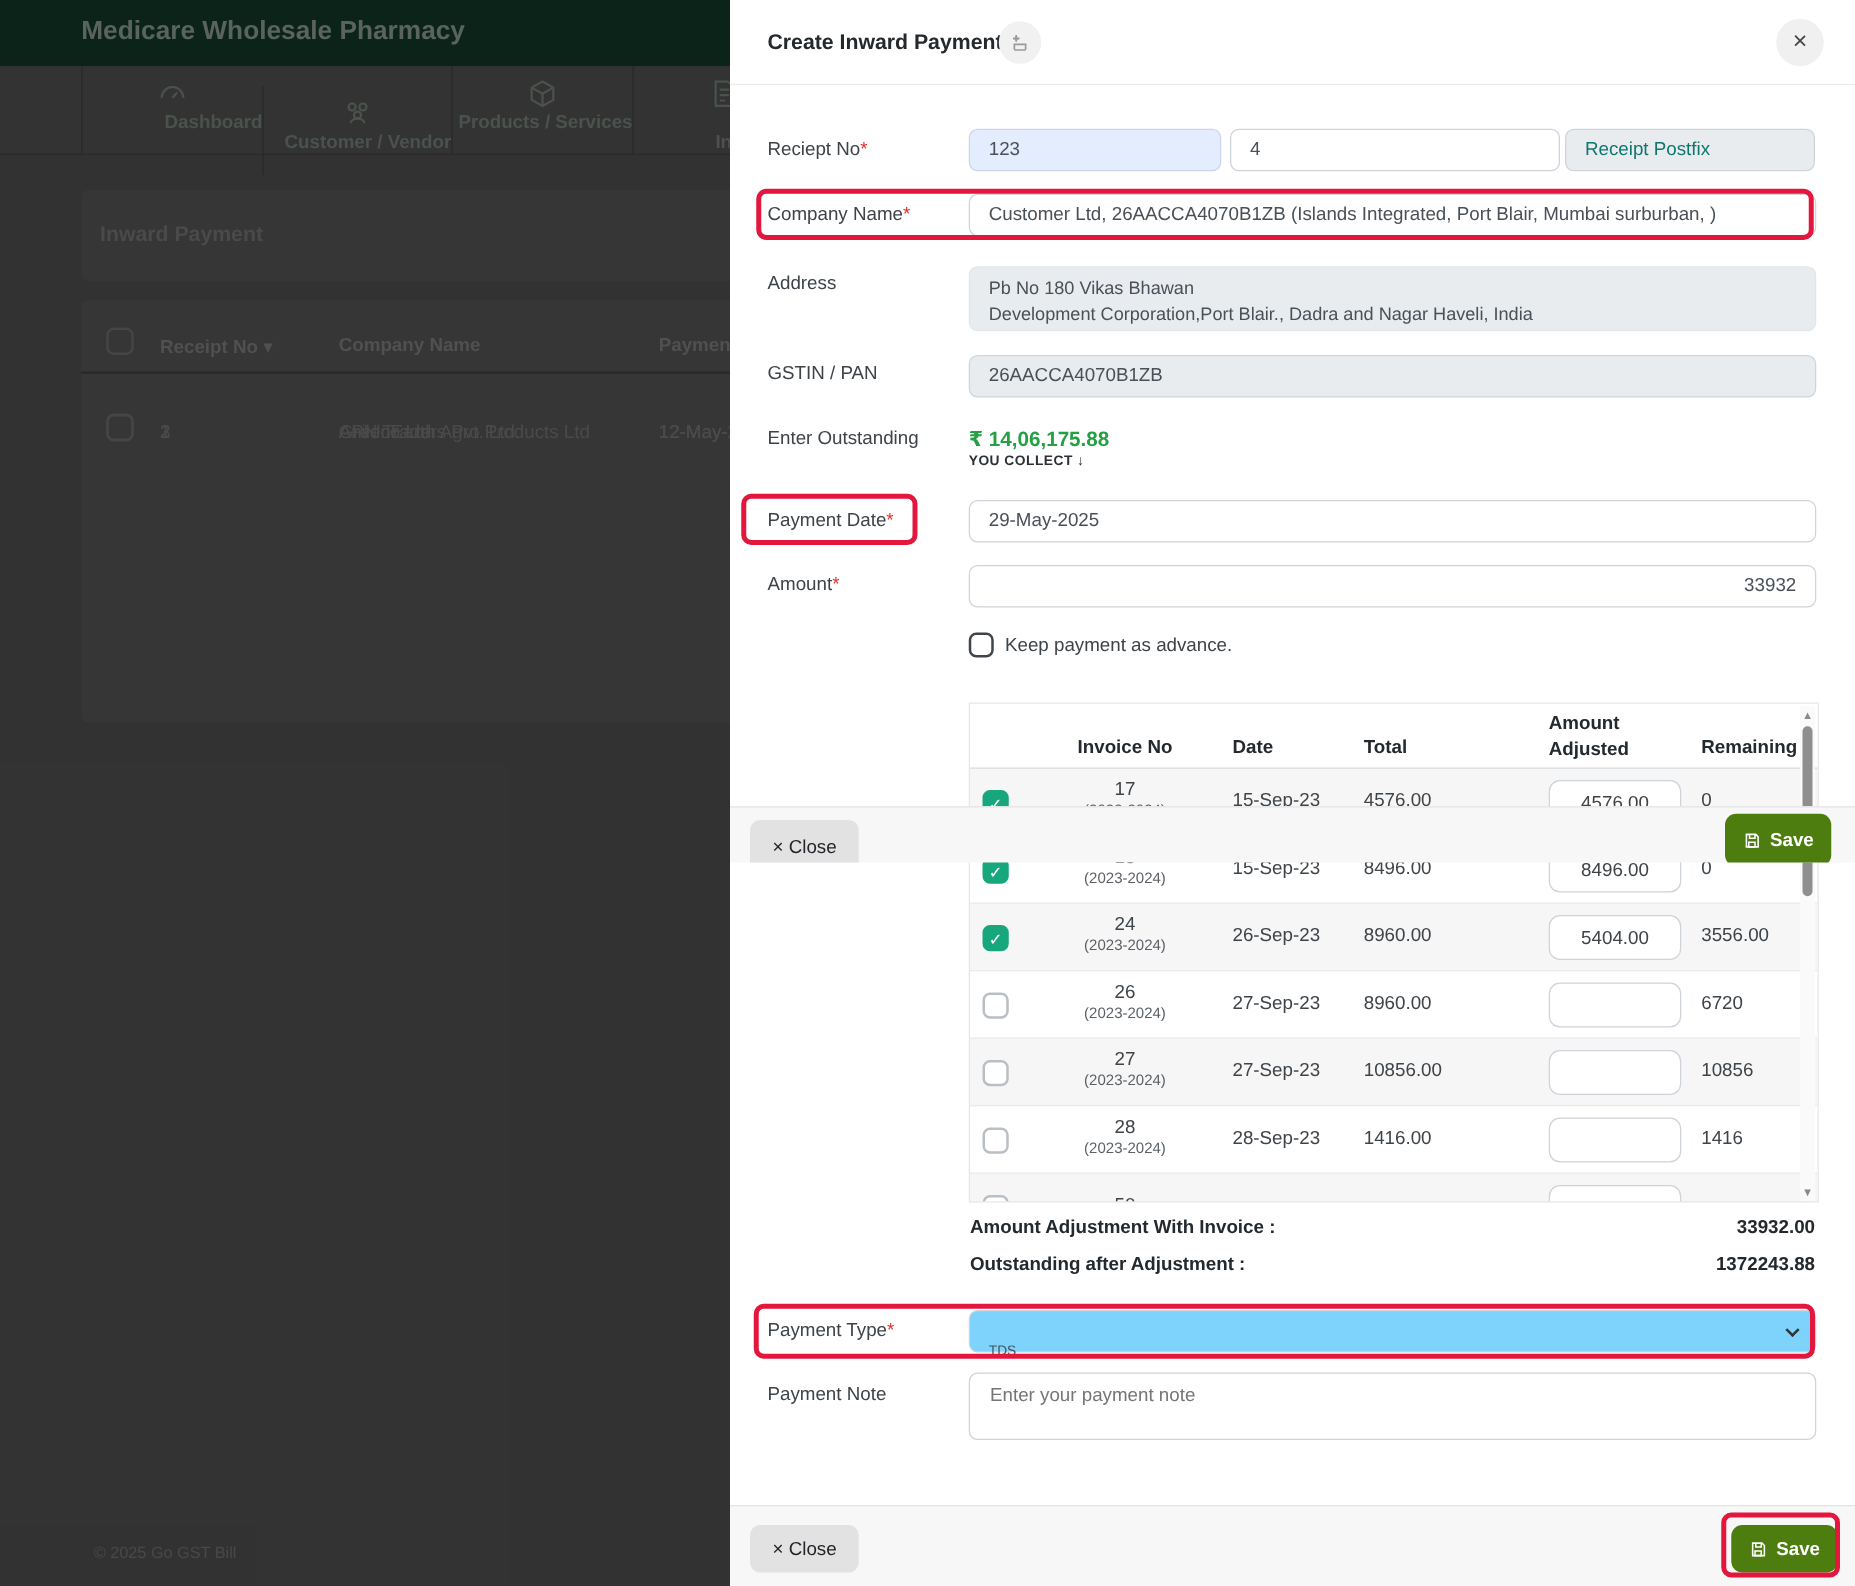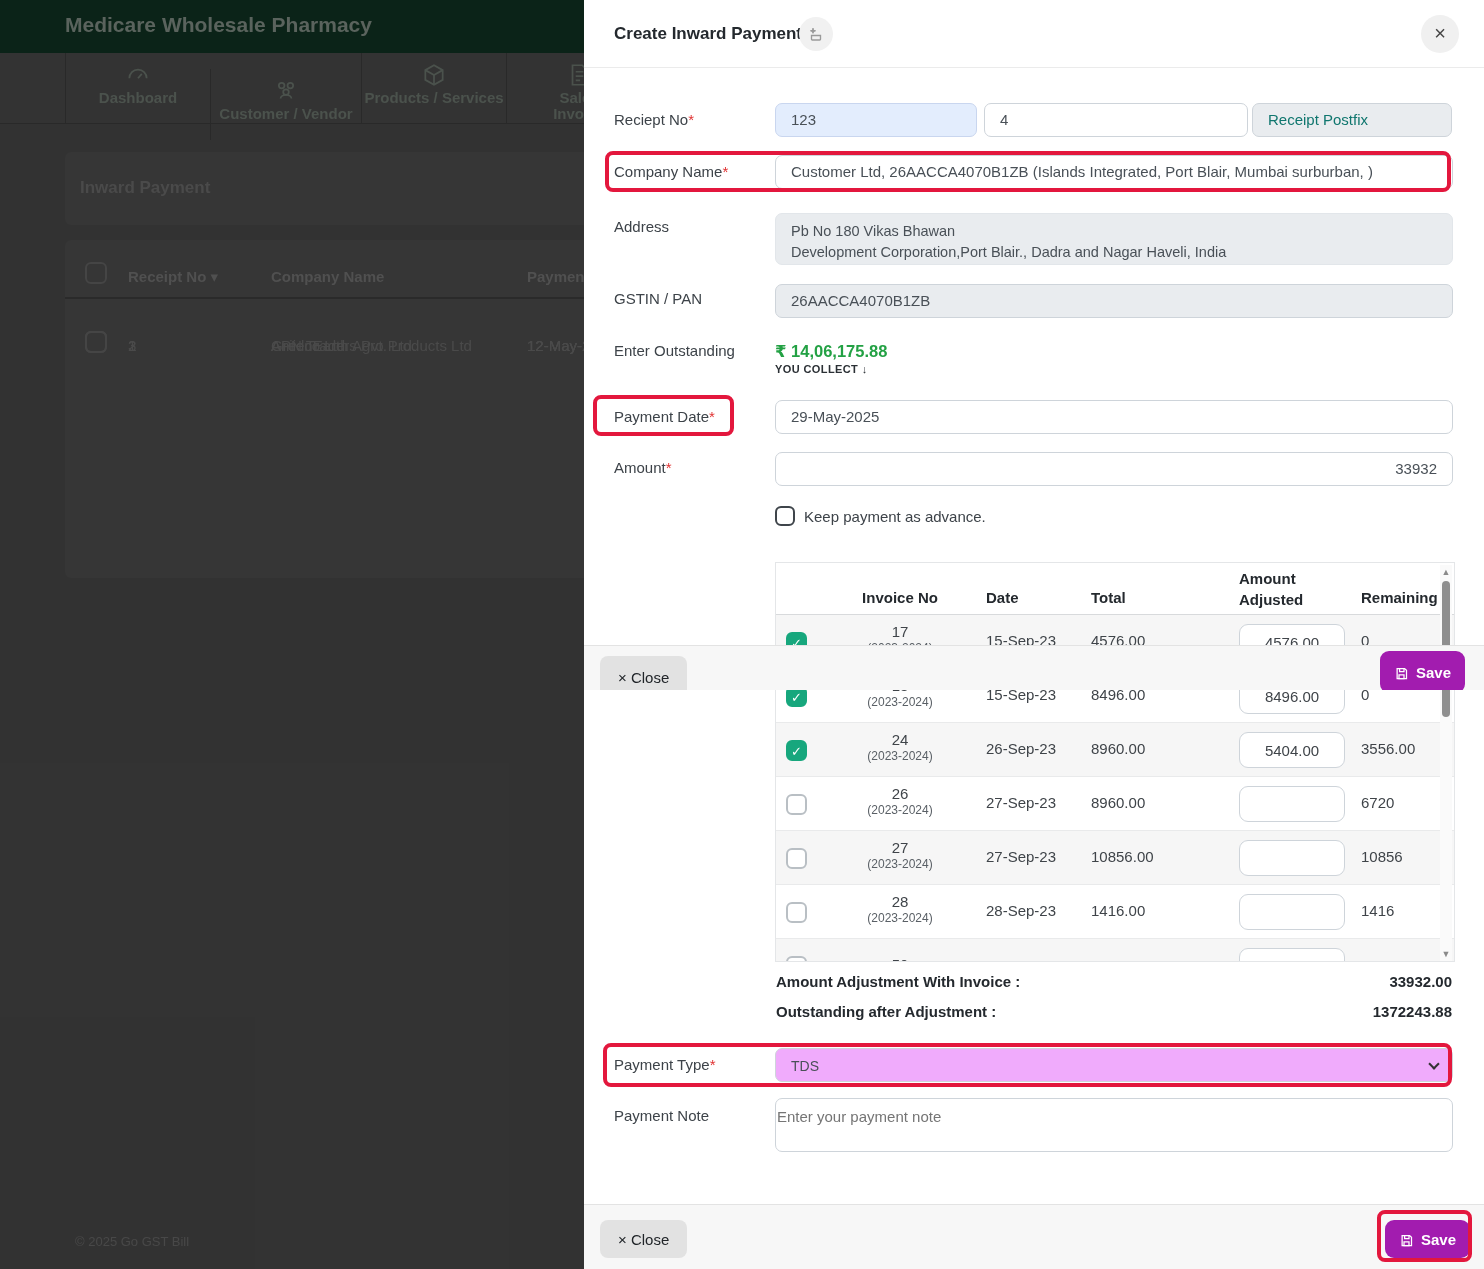--- a/index.html
+++ b/index.html
@@ -6,21 +6,21 @@
   *{box-sizing:border-box;font-family:"Liberation Sans","DejaVu Sans",sans-serif;}
   #screen{position:relative;width:1484px;height:1269px;overflow:hidden;background:#4e4e4e;}
 
   
   .app-header{position:absolute;left:0;top:0;width:100%;height:53px;background:#123725;}
   .app-title{position:absolute;left:65px;top:13px;font-size:21px;font-weight:700;color:#8a988f;}
   .nav-bar{position:absolute;left:0;top:53px;width:100%;height:71px;background:#4f4f4f;border-bottom:1px solid #3f3f3f;}
   .nav-tab{position:absolute;top:0;height:71px;border-left:1px solid #3f3f3f;color:#737e76;text-align:center;font-size:15px;font-weight:700;}
   .nav-tab .ic{display:block;margin:9px auto 2px auto;width:26px;height:26px;}
   .nav-tab svg{stroke:#737e76;fill:none;stroke-width:1.6;}
-  .nav-lbl{display:block;line-height:16px;}
+  .nav-lbl{display:block;line-height:16px;text-align:right;}
   .bg-card{position:absolute;left:65px;background:#535353;border-radius:6px;}
   .bg-page-title{position:absolute;left:15px;top:26px;font-size:17px;font-weight:700;color:#727272;}
   .bg-thead{position:absolute;left:0;top:18px;width:100%;height:40px;border-bottom:1px solid #414141;font-weight:700;color:#7b7b7b;font-size:15px;}
   .bg-col-rno{position:absolute;left:63px;top:10px;}
   .bg-col-co{position:absolute;left:206px;top:10px;}
   .bg-col-pd{position:absolute;left:462px;top:10px;}
   .bg-cb{position:absolute;left:20px;width:22px;height:22px;border:2px solid #6a6a6a;border-radius:6px;}
   .bg-row{position:absolute;left:0;width:100%;height:88px;border-top:1px solid #414141;color:#727272;font-size:15px;}
   .bg-row .bg-cb{top:32px;}
   .bg-r1{position:absolute;left:63px;top:38px;}
@@ -77,28 +77,28 @@
   .adj-input{position:absolute;left:463px;top:9px;width:106px;height:36px;border:1px solid #ced4da;border-radius:9px;text-align:center;font-size:15px;color:#3f4449;background:#fff;}
   .c-rem{position:absolute;left:585px;top:17px;}
   .sb-track{position:absolute;right:2px;top:2px;width:12px;height:396px;background:#fafafa;z-index:1;}
   .sb-up,.sb-down{position:absolute;left:0;width:12px;font-size:9px;color:#8a8a8a;text-align:center;}
   .sb-up{top:2px;} .sb-down{bottom:2px;}
   .sb-thumb{position:absolute;left:2px;top:16px;width:8px;height:136px;background:#8f8f8f;border-radius:4px;}
 
   .sum-label{position:absolute;left:192px;font-size:15px;font-weight:700;color:#24292e;}
   .sum-value{position:absolute;right:32px;font-size:15px;font-weight:700;color:#24292e;text-align:right;}
 
-  .pt-select{position:absolute;left:191px;top:1048px;width:678px;height:34px;border:1px solid #ced4da;border-radius:7px;font-size:14px;color:#495057;padding:1px 15px;line-height:32px;background:#f0abfc;}
+  .pt-select{position:absolute;left:191px;top:1048px;width:678px;height:34px;border:1px solid #ced4da;border-radius:7px;font-size:11px;color:#495057;padding:16px 15px;line-height:32px;background:#7dd3fc;}
   .chev{position:absolute;right:14px;top:11px;width:8px;height:8px;border-right:2px solid #333;border-bottom:2px solid #333;transform:rotate(45deg);}
-  .note-area{position:absolute;left:191px;top:1098px;width:678px;height:54px;border:1px solid #ced4da;border-radius:7px;font-size:15px;padding:9px 1px;color:#8e959c;background:#fff;resize:none;}
+  .note-area{position:absolute;left:191px;top:1098px;width:678px;height:54px;border:1px solid #ced4da;border-radius:7px;font-size:15px;padding:9px 16px;color:#8e959c;background:#fff;resize:none;}
 
   .m-band{position:absolute;left:0;top:645px;width:100%;height:45px;background:#f7f7f7;border-top:1px solid #e3e3e3;overflow:hidden;z-index:3;}
   .m-footer{position:absolute;left:0;top:1204px;width:100%;height:65px;background:#f7f7f7;border-top:1px solid #e3e3e3;z-index:3;}
   .btn-close{position:absolute;left:16px;height:38px;padding:0 18px;background:#e2e2e2;border:none;border-radius:8px;font-size:15px;font-weight:500;color:#212529;cursor:pointer;}
-  .btn-save{position:absolute;height:38px;padding:0 14px;background:#a21caf;border:none;border-radius:9px;font-size:15px;font-weight:700;color:#fff;cursor:pointer;}
+  .btn-save{position:absolute;height:38px;padding:0 14px;background:#4d7c0f;border:none;border-radius:9px;font-size:15px;font-weight:700;color:#fff;cursor:pointer;}
   .btn-save svg{vertical-align:-3px;margin-right:7px;}
   .m-band .btn-close{top:10px;height:42px;}
   .m-band .btn-save{left:796px;top:5px;height:42px;}
   .m-footer .btn-close{top:15px;}
   .m-footer .btn-save{left:801px;top:15px;}
 
   .anno{position:absolute;border:4px solid #e3173d;border-radius:8px;z-index:60;pointer-events:none;}
 </style>
 </head>
 <body>

